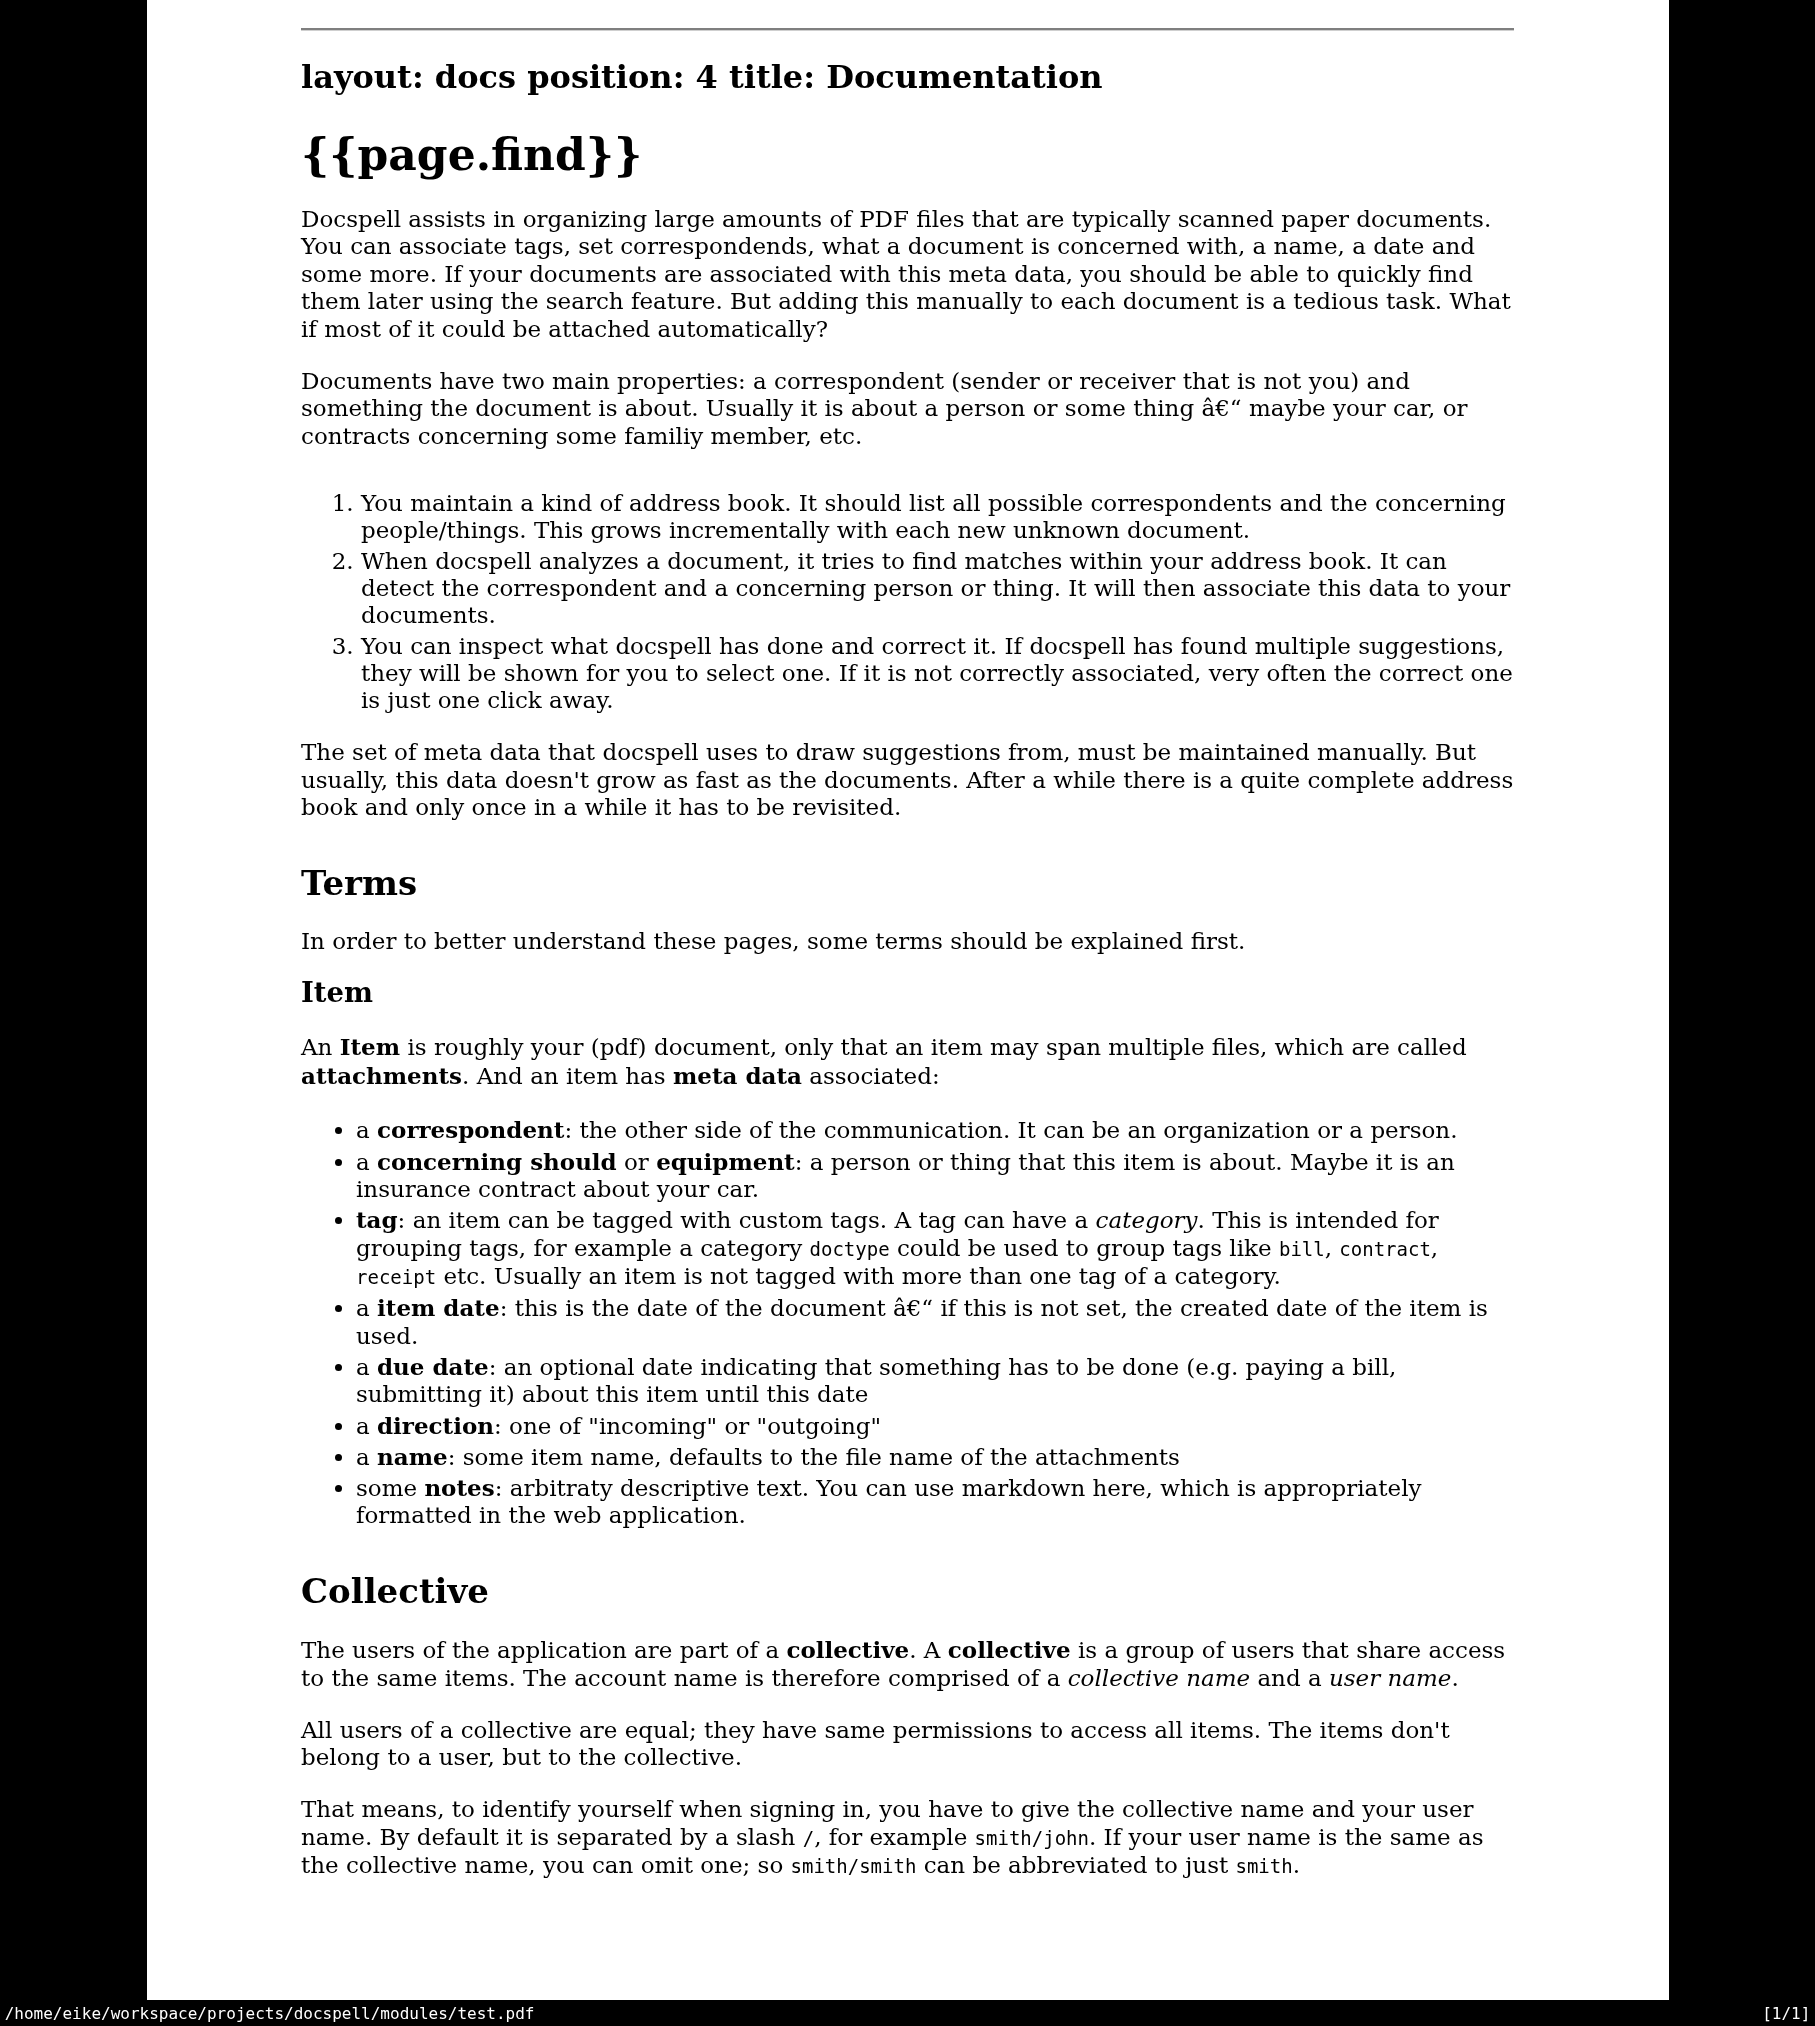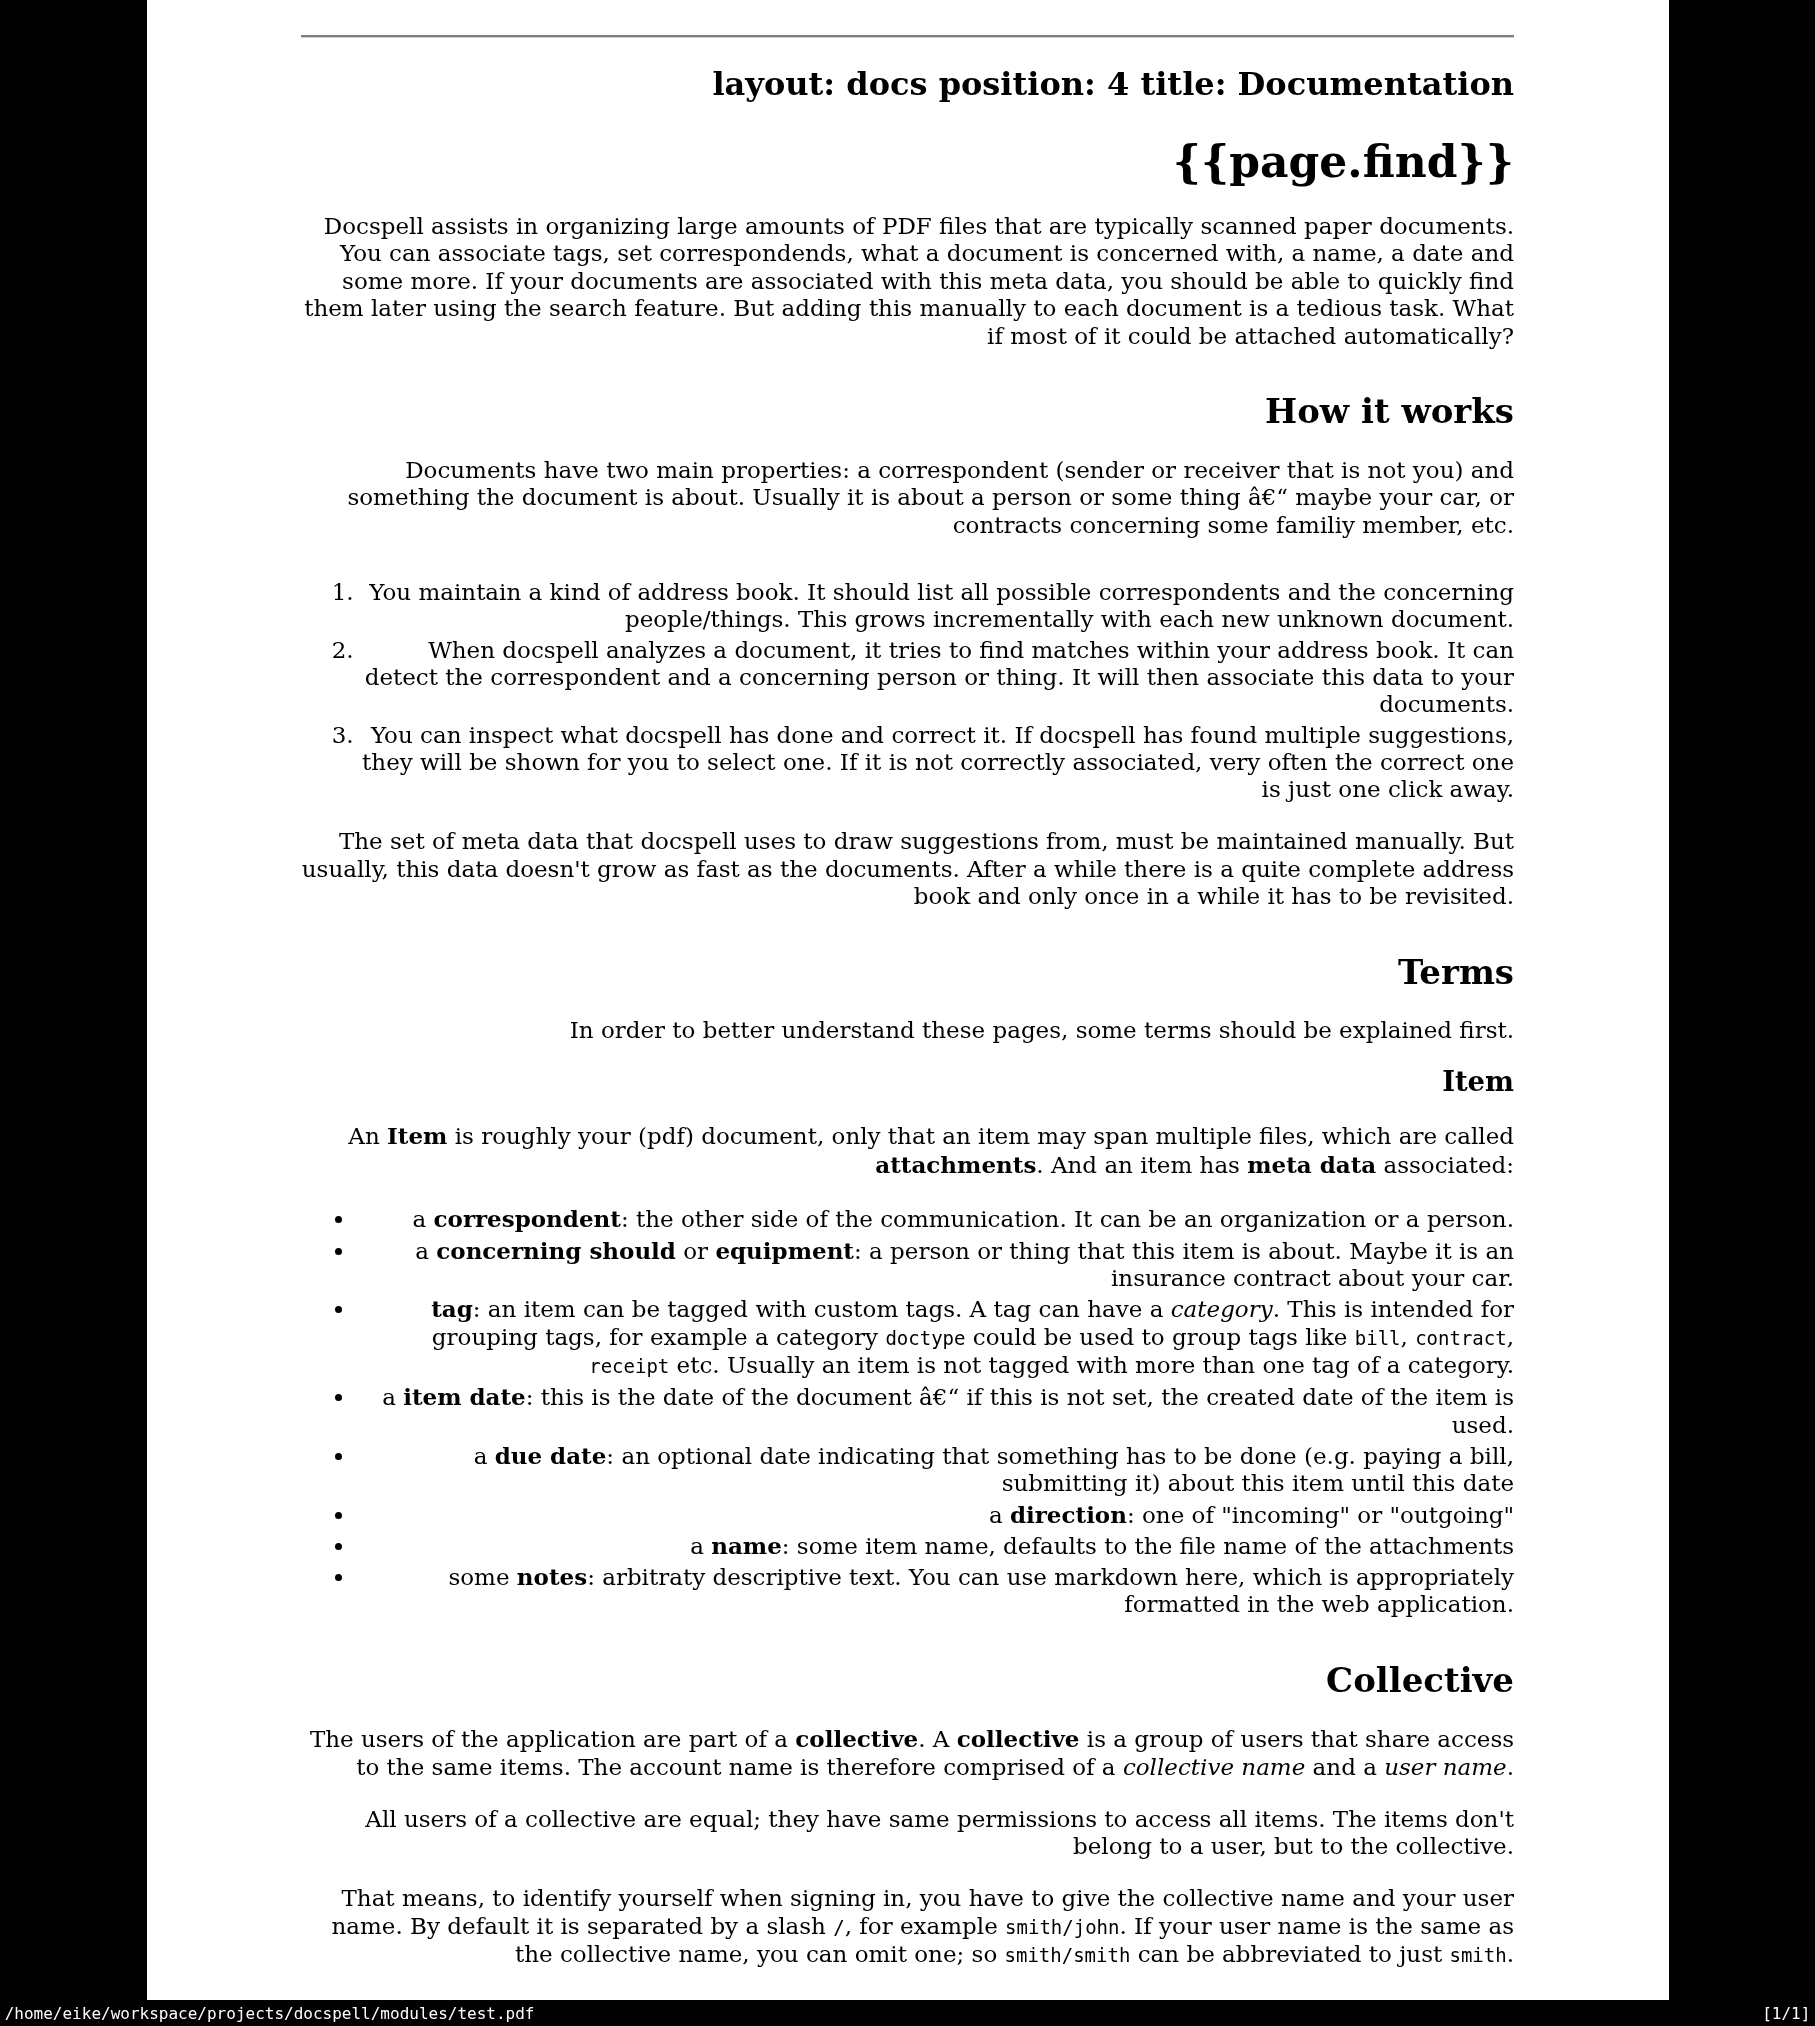--- a/index.html
+++ b/index.html
@@ -20,25 +20,24 @@
   .page {
     position: absolute;
     left: 147px;
     top: 0;
     width: 1522px;
     height: 2000px;
     background: #fff;
     overflow: hidden;
   }
   .content {
-    padding: 35px 155px 0 154px;
+    padding: 28px 155px 0 154px;
     color: #000;
     font-size: 23px;
     line-height: 27.4px;
-    text-align: right;
   }
   .content hr {
     border: none;
     height: 1.9px;
     background: #7f7f7f;
     border-bottom: 1.9px solid #cfcfcf;
     margin: 0;
   }
   .content h1, .content h2, .content h3 {
     font-weight: bold;
@@ -100,21 +99,20 @@
 </head>
 <body>
 
 <div class="viewer" data-name="pdf-viewer">
   <div class="page" data-name="pdf-page">
     <div class="content" id="doc-content" data-name="document-content">
         <hr data-name="frontmatter-rule">
         <h2 data-name="frontmatter-heading"><span data-name="text-run">layout: docs position: 4 title: Documentation</span></h2>
         <h1 data-name="page-title-heading"><span data-name="text-run">{{page.find}}</span></h1>
         <p data-name="intro-paragraph"><span data-name="text-run">Docspell assists in organizing large amounts of PDF files that are typically scanned paper documents. You can associate tags, set correspondends, what a document is concerned with, a name, a date and some more. If your documents are associated with this meta data, you should be able to quickly find them later using the search feature. But adding this manually to each document is a tedious task. What if most of it could be attached automatically?</span></p>
-        <h2 data-name="section-heading-how-it-works"><span data-name="text-run">How it works</span></h2>
         <p data-name="how-it-works-paragraph"><span data-name="text-run">Documents have two main properties: a correspondent (sender or receiver that is not you) and something the document is about. Usually it is about a person or some thing â€“ maybe your car, or contracts concerning some familiy member, etc.</span></p>
         <ol data-name="how-it-works-steps">
           <li data-name="list-item"><span data-name="text-run">You maintain a kind of address book. It should list all possible correspondents and the concerning people/things. This grows incrementally with each new unknown document.</span></li>
           <li data-name="list-item"><span data-name="text-run">When docspell analyzes a document, it tries to find matches within your address book. It can detect the correspondent and a concerning person or thing. It will then associate this data to your documents.</span></li>
           <li data-name="list-item"><span data-name="text-run">You can inspect what docspell has done and correct it. If docspell has found multiple suggestions, they will be shown for you to select one. If it is not correctly associated, very often the correct one is just one click away.</span></li>
         </ol>
         <p data-name="meta-data-paragraph"><span data-name="text-run">The set of meta data that docspell uses to draw suggestions from, must be maintained manually. But usually, this data doesn't grow as fast as the documents. After a while there is a quite complete address book and only once in a while it has to be revisited.</span></p>
         <h2 data-name="section-heading-terms"><span data-name="text-run">Terms</span></h2>
         <p data-name="terms-intro-paragraph"><span data-name="text-run">In order to better understand these pages, some terms should be explained first.</span></p>
         <h3 data-name="section-heading-item"><span data-name="text-run">Item</span></h3>

